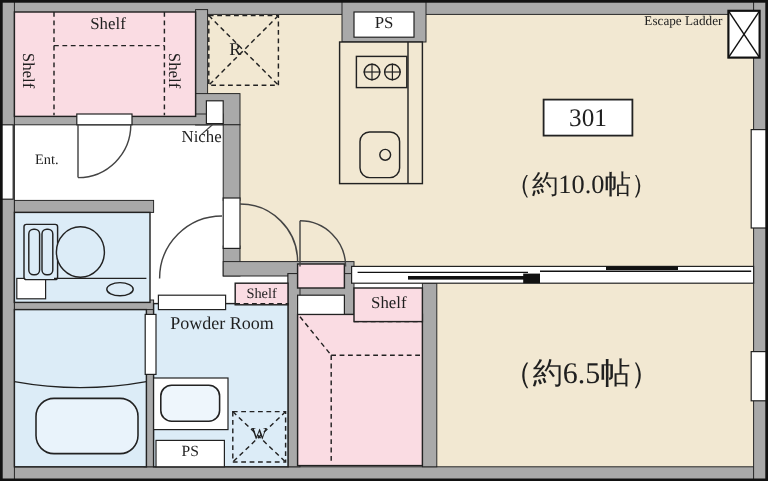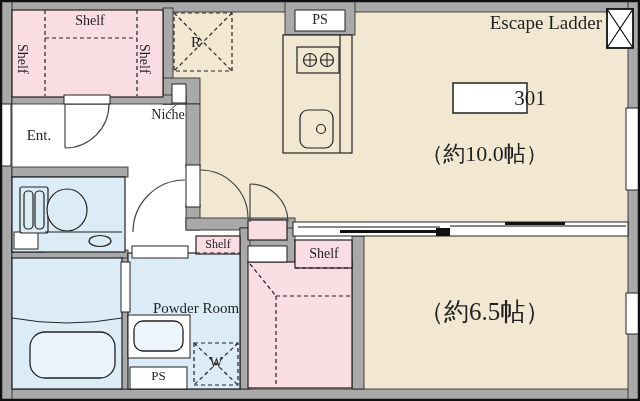--- a/index.html
+++ b/index.html
@@ -1,21 +1,21 @@
 <!DOCTYPE html>
 <html><head>
 <meta charset="utf-8">
 <style>
   html,body{margin:0;padding:0;background:#fff;}
   #plan{position:relative;width:640px;height:401px;overflow:hidden;background:#8b5cf6;
         font-family:"Liberation Serif","DejaVu Serif",serif;}
   #plan svg{position:absolute;left:0;top:0;}
   .lbl{position:absolute;color:#1f1f1f;text-align:center;line-height:1.15;white-space:pre-line;pointer-events:none;}
   .vlbl{position:absolute;color:#1f1f1f;writing-mode:vertical-rl;text-align:center;pointer-events:none;}
-  .boxed{display:flex;align-items:center;justify-content:center;padding-left:40px;}
+  .boxed{display:flex;align-items:center;justify-content:center;}
 </style>
 </head>
 <body>
 
 <div id="plan">
 <svg width="640" height="401" viewBox="0 0 640 401">
 
   <rect x="0" y="0" width="640" height="401" fill="#ffffff"></rect>
 
   <polygon points="173,12 628,12 628,236 293,236 293,218 200,218 200,104 173,104" fill="#f2e8d2"></polygon>
@@ -142,24 +142,24 @@
   </g>
 
   <rect x="1" y="1" width="638" height="399" fill="none" stroke="#111" stroke-width="2.5"></rect>
 </svg>
 
   <div class="lbl" style="left:55px;top:13px;width:70px;font-size:14px;">Shelf</div>
   <div class="vlbl" style="left:14px;top:27px;height:64px;font-size:14px;">Shelf</div>
   <div class="vlbl" style="left:136px;top:27px;height:64px;font-size:14px;">Shelf</div>
   <div class="lbl" style="left:182px;top:34px;width:28px;font-size:15px;">R</div>
   <div class="lbl" style="left:295px;top:12px;width:50px;font-size:14px;">PS</div>
-  <div class="lbl" style="left:440px;top:12px;width:162px;font-size:19px;text-align:right;">Escape Ladder</div>
+  <div class="lbl" style="left:440px;top:12px;width:162px;font-size:11px;text-align:right;">Escape Ladder</div>
   <div class="lbl boxed" style="left:453px;top:83px;width:74px;height:30px;font-size:21px;">301</div>
   <div class="lbl" style="left:372px;top:141px;width:225px;font-size:22px;">（約10.0帖）</div>
-  <div class="lbl" style="left:15px;top:127px;width:48px;font-size:15px;">Ent.</div>
+  <div class="lbl" style="left:15px;top:127px;width:48px;font-size:12px;">Ent.</div>
   <div class="lbl" style="left:146px;top:107px;width:44px;font-size:14px;">Niche</div>
-  <div class="lbl" style="left:144px;top:262px;width:104px;font-size:15px;margin-top:38px;">Powder Room</div>
+  <div class="lbl" style="left:133px;top:262px;width:104px;font-size:15px;">Powder Room</div>
   <div class="lbl" style="left:196px;top:238px;width:44px;font-size:12px;">Shelf</div>
   <div class="lbl" style="left:296px;top:246px;width:56px;font-size:14px;">Shelf</div>
   <div class="lbl" style="left:372px;top:298px;width:225px;font-size:25px;">（約6.5帖）</div>
   <div class="lbl" style="left:198px;top:355px;width:36px;font-size:14px;">W</div>
   <div class="lbl" style="left:130px;top:369px;width:57px;font-size:13px;">PS</div>
 </div>
 
 </body></html>

